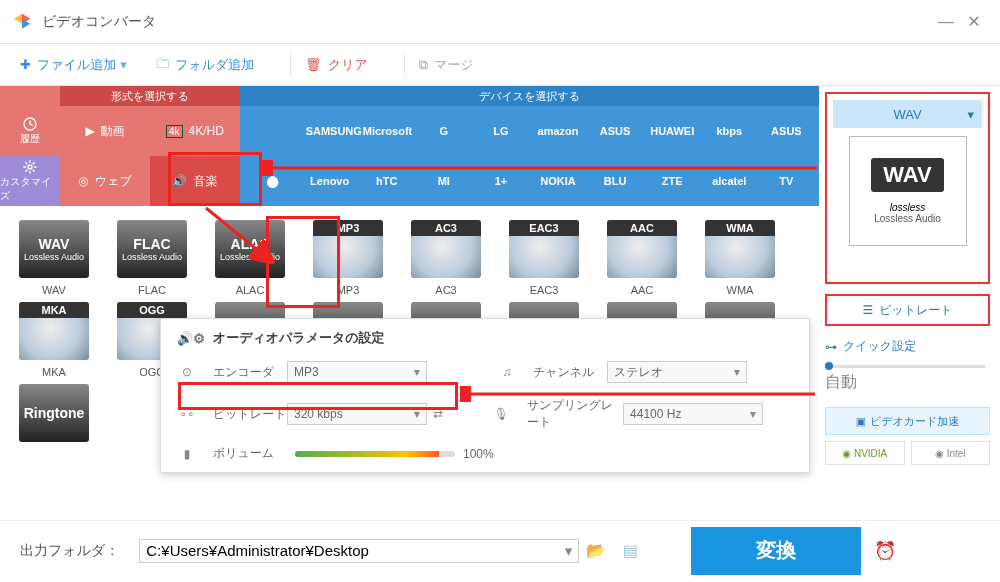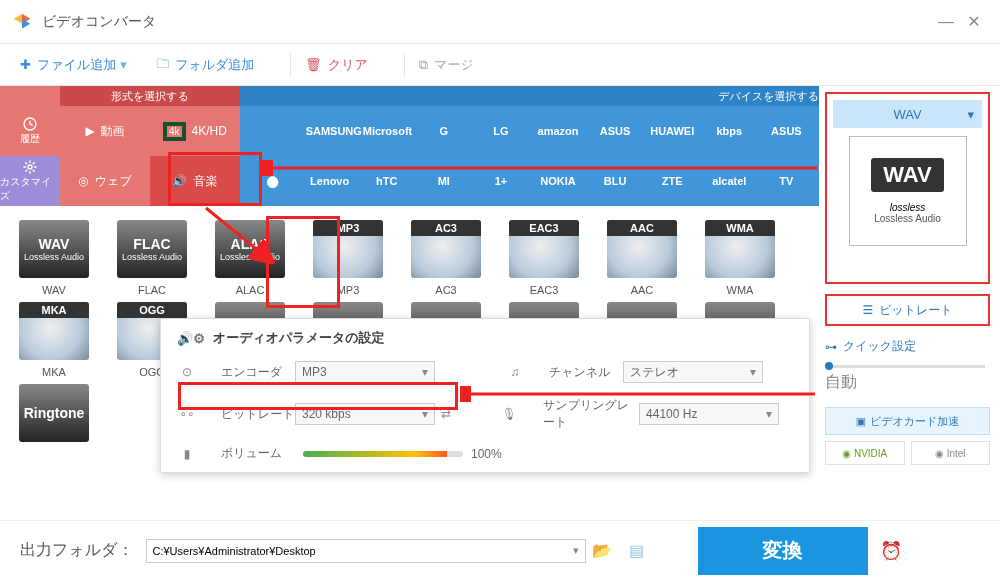--- a/index.html
+++ b/index.html
@@ -15,21 +15,21 @@
 .tb-btn.gray{color:#aaa}
 .tb-drop{width:14px;color:#67b0e6;margin-left:4px}
 .sep{width:1px;height:24px;background:#e5e5e5;margin:0 14px}
 
 .body{display:flex;height:434px}
 .left{width:819px;position:relative}
 .right{width:181px;padding:6px 10px 0 6px;position:relative}
 
 .tabbar{height:20px;display:flex}
 .tabbar .t1{width:180px;background:#c94a48;color:#fff;font-size:11px;display:flex;align-items:center;justify-content:center}
-.tabbar .t2{flex:1;background:#2e83c7;color:#fff;font-size:11px;display:flex;align-items:center;justify-content:flex-end}
+.tabbar .t2{flex:1;background:#2e83c7;color:#fff;font-size:11px;display:flex;align-items:center;justify-content:center}
 .catrow{height:50px;display:flex}
 .side-icon{width:60px;display:flex;flex-direction:column;align-items:center;justify-content:center;color:#fff;font-size:10px}
 .side-icon.hist{background:#e57672}
 .side-icon.cust{background:#9e8cd8}
 .cat-sel{width:90px;display:flex;align-items:center;justify-content:center;color:#fff;font-size:12px;cursor:pointer}
 .cat-sel.video{background:#e57672}
 .cat-sel.web{background:#e57672}
 .cat-sel.hd{background:#e57672}
 .cat-sel.music{background:#d94b48}
 .dev-strip{flex:1;background:#4096d9;display:flex;align-items:center;justify-content:space-around;padding:0 4px}
@@ -41,21 +41,21 @@
 .fmt-tile .big{font-size:14px;font-weight:bold}
 .fmt-disc{width:70px;height:58px;border-radius:3px;background:radial-gradient(circle at 45% 45%,#eee,#bcd 60%,#789);position:relative;display:flex;align-items:center;justify-content:center}
 .fmt-disc .hdr{position:absolute;top:-0px;left:0;right:0;height:16px;background:#333;color:#fff;font-size:11px;font-weight:bold;display:flex;align-items:center;justify-content:center;border-radius:3px 3px 0 0}
 .fmt-name{font-size:11px;color:#555;margin-top:6px}
 
 .panel{position:absolute;left:160px;top:232px;width:650px;height:155px;background:#fff;border:1px solid #ddd;border-radius:2px;box-shadow:0 2px 8px rgba(0,0,0,.2);padding:10px 16px}
 .panel h3{font-size:13px;color:#444;font-weight:bold;display:flex;align-items:center}
 .panel h3 .ic{margin-right:8px;color:#777}
 .prow{display:flex;align-items:center;margin-top:14px;font-size:12px;color:#666}
 .prow .ico{width:20px;color:#888;display:inline-flex;justify-content:center}
-.prow label{width:74px;margin-left:24px}
+.prow label{width:74px;margin-left:16px}
 .sel{width:140px;height:22px;border:1px solid #ccc;background:#f8f8f8;font-size:12px;padding:0 6px;display:inline-flex;align-items:center;position:relative}
 .sel::after{content:'▾';position:absolute;right:6px;color:#888}
 .gap{width:70px;display:inline-block}
 .vol-slider{display:inline-block;width:160px;height:6px;border-radius:3px;background:linear-gradient(to right,#4caf50 0%,#ffc107 70%,#ff5722 90%,#ddd 90%);margin:0 8px}
 
 
 .out-title{font-size:12px;color:#444;margin-bottom:4px}
 .out-box{border:2px solid #e33;height:192px;padding:6px}
 .out-sel{height:28px;background:#c9e6fb;display:flex;align-items:center;justify-content:center;font-size:13px;color:#2a7ab8;position:relative}
 .out-sel::after{content:'▾';position:absolute;right:8px;color:#2a7ab8}
@@ -68,22 +68,22 @@
 .quick{margin-top:12px;font-size:12px;color:#2a7ab8;display:flex;align-items:center;cursor:pointer}
 .q-slider{margin-top:10px;width:160px;height:3px;background:#ddd;position:relative}
 .q-slider .knob{position:absolute;left:0;top:-3px;width:8px;height:8px;border-radius:50%;background:#2a7ab8}
 .q-lbl{font-size:16px;color:#888;margin-top:4px}
 .gpu-btn{margin-top:14px;height:28px;border:1px solid #bfe0f7;background:#e8f4fd;display:flex;align-items:center;justify-content:center;font-size:11px;color:#2a7ab8;cursor:pointer}
 .gpu-row{display:flex;gap:6px;margin-top:6px}
 .gpu-tag{flex:1;height:24px;border:1px solid #e0e0e0;display:flex;align-items:center;justify-content:center;font-size:10px;color:#888}
 .gpu-tag.nv{color:#6a9a1f}
 
 .bottombar{height:60px;display:flex;align-items:center;padding:0 20px;border-top:1px solid #eee}
-.out-label{font-size:16px;color:#555;margin-right:12px}
-.out-path{flex:0 0 440px;height:24px;border:1px solid #ccc;font-size:11px;padding:2px 6px;display:flex;align-items:center}
+.out-label{font-size:14px;color:#555;margin-right:20px}
+.out-path{flex:0 0 440px;height:24px;border:1px solid #ccc;font-size:15px;padding:2px 6px;display:flex;align-items:center}
 .bb-ic{width:34px;color:#3a94d2;text-align:center;cursor:pointer;font-size:16px}
 .convert{flex:0 0 170px;height:48px;background:#1b95e0;color:#fff;font-size:20px;font-weight:bold;display:flex;align-items:center;justify-content:center;cursor:pointer;margin-left:44px}
 .alarm{width:48px;color:#1b95e0;text-align:center;font-size:18px;cursor:pointer}
 
 
 .hl{position:absolute;border:3px solid #e22;pointer-events:none}
 .arrow{position:absolute;stroke:#e22;fill:#e22;pointer-events:none}
 svg.small-ic{width:16px;height:16px;vertical-align:middle}
 </style>
 </head>
@@ -141,21 +141,21 @@
             <circle cx="12" cy="12" r="9" fill="none" stroke="#fff" stroke-width="2"></circle>
             <path d="M12 7v5l4 2" stroke="#fff" stroke-width="2" fill="none"></path>
           </svg>
         <span>履歴</span>
       </div>
       <div class="cat-sel video">
           <span style="margin-right:6px">▶</span>
           <span>動画</span>
         </div>
       <div class="cat-sel hd">
-          <span style="margin-right:6px;border:4px solid #14532d;padding:0 2px;font-size:10px">4k</span>
+          <span style="margin-right:6px;border:1px solid #14532d;padding:0 2px;font-size:10px">4k</span>
           <span>4K/HD</span>
         </div>
       <div class="dev-strip" id="brands1">
           <div class="brand"></div>
           <div class="brand">SAMSUNG</div>
           <div class="brand">Microsoft</div>
           <div class="brand">G</div>
           <div class="brand">LG</div>
           <div class="brand">amazon</div>
           <div class="brand">ASUS</div>

